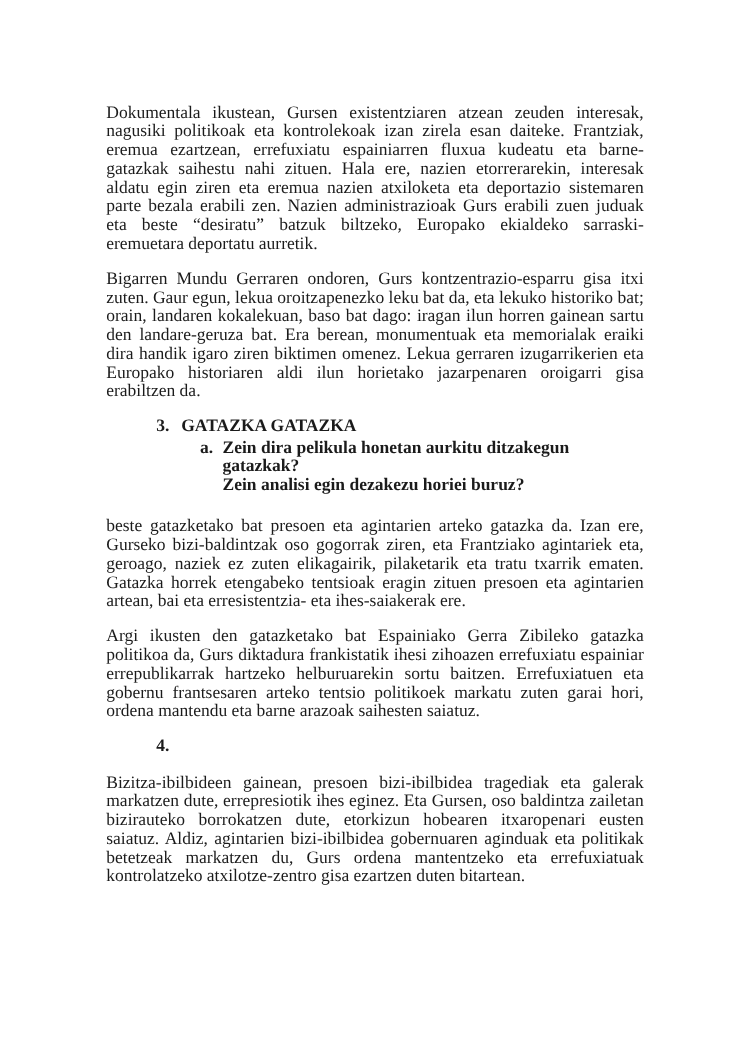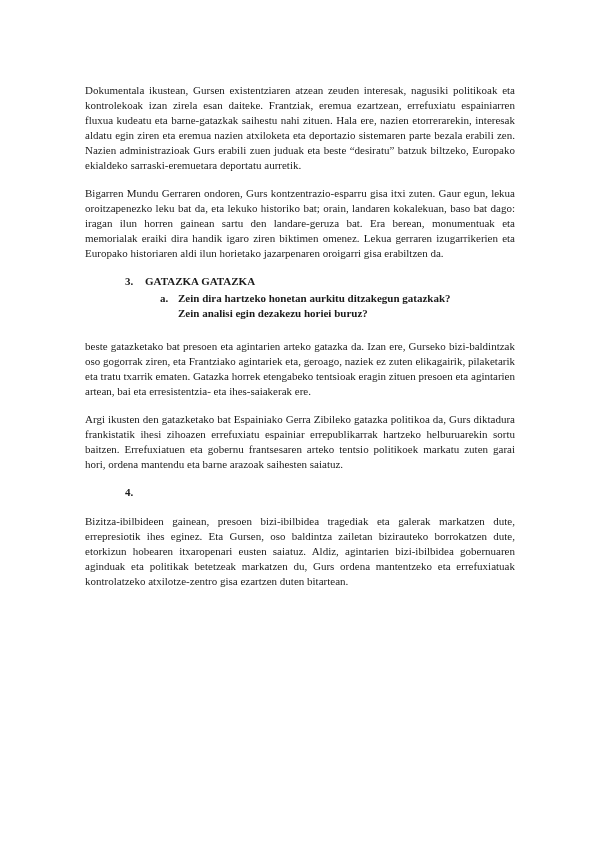--- a/index.html
+++ b/index.html
@@ -9,21 +9,21 @@
     height: 848px;
     background: #ffffff;
     overflow: hidden;
   }
   .page {
     width: 600px;
     height: 848px;
     padding: 83px 85px 40px 85px;
     background: #ffffff;
     font-family: "Liberation Serif", "DejaVu Serif", serif;
-    font-size: 11px;
+    font-size: 14px;
     line-height: 15px;
     color: #1b1b1b;
   }
   .para {
     margin: 0 0 13px 0;
     text-align: justify;
   }
   .sec-heading {
     display: flex;
     font-weight: bold;
@@ -56,21 +56,21 @@
   <p class="para">Bigarren Mundu Gerraren ondoren, Gurs kontzentrazio-esparru gisa itxi zuten. Gaur egun, lekua oroitzapenezko leku bat da, eta lekuko historiko bat; orain, landaren kokalekuan, baso bat dago: iragan ilun horren gainean sartu den landare-geruza bat. Era berean, monumentuak eta memorialak eraiki dira handik igaro ziren biktimen omenez. Lekua gerraren izugarrikerien eta Europako historiaren aldi ilun horietako jazarpenaren oroigarri gisa erabiltzen da.</p>
 
   <div class="sec-heading">
     <span class="num">3.</span>
     <span class="title">GATAZKA GATAZKA</span>
   </div>
 
   <div class="subq">
     <span class="marker">a.</span>
     <span class="subq-text">
-      <span>Zein dira hartzeko honetan aurkitu ditzakegun gatazkak?</span><br>
+      <span>Zein dira pelikula honetan aurkitu ditzakegun gatazkak?</span><br>
       <span>Zein analisi egin dezakezu horiei buruz?</span>
     </span>
   </div>
 
   <p class="para">beste gatazketako bat presoen eta agintarien arteko gatazka da. Izan ere, Gurseko bizi-baldintzak oso gogorrak ziren, eta Frantziako agintariek eta, geroago, naziek ez zuten elikagairik, pilaketarik eta tratu txarrik ematen. Gatazka horrek etengabeko tentsioak eragin zituen presoen eta agintarien artean, bai eta erresistentzia- eta ihes-saiakerak ere.</p>
 
   <p class="para">Argi ikusten den gatazketako bat Espainiako Gerra Zibileko gatazka politikoa da, Gurs diktadura frankistatik ihesi zihoazen errefuxiatu espainiar errepublikarrak hartzeko helburuarekin sortu baitzen. Errefuxiatuen eta gobernu frantsesaren arteko tentsio politikoek markatu zuten garai hori, ordena mantendu eta barne arazoak saihesten saiatuz.</p>
 
 
   <div class="sec-heading h4">

